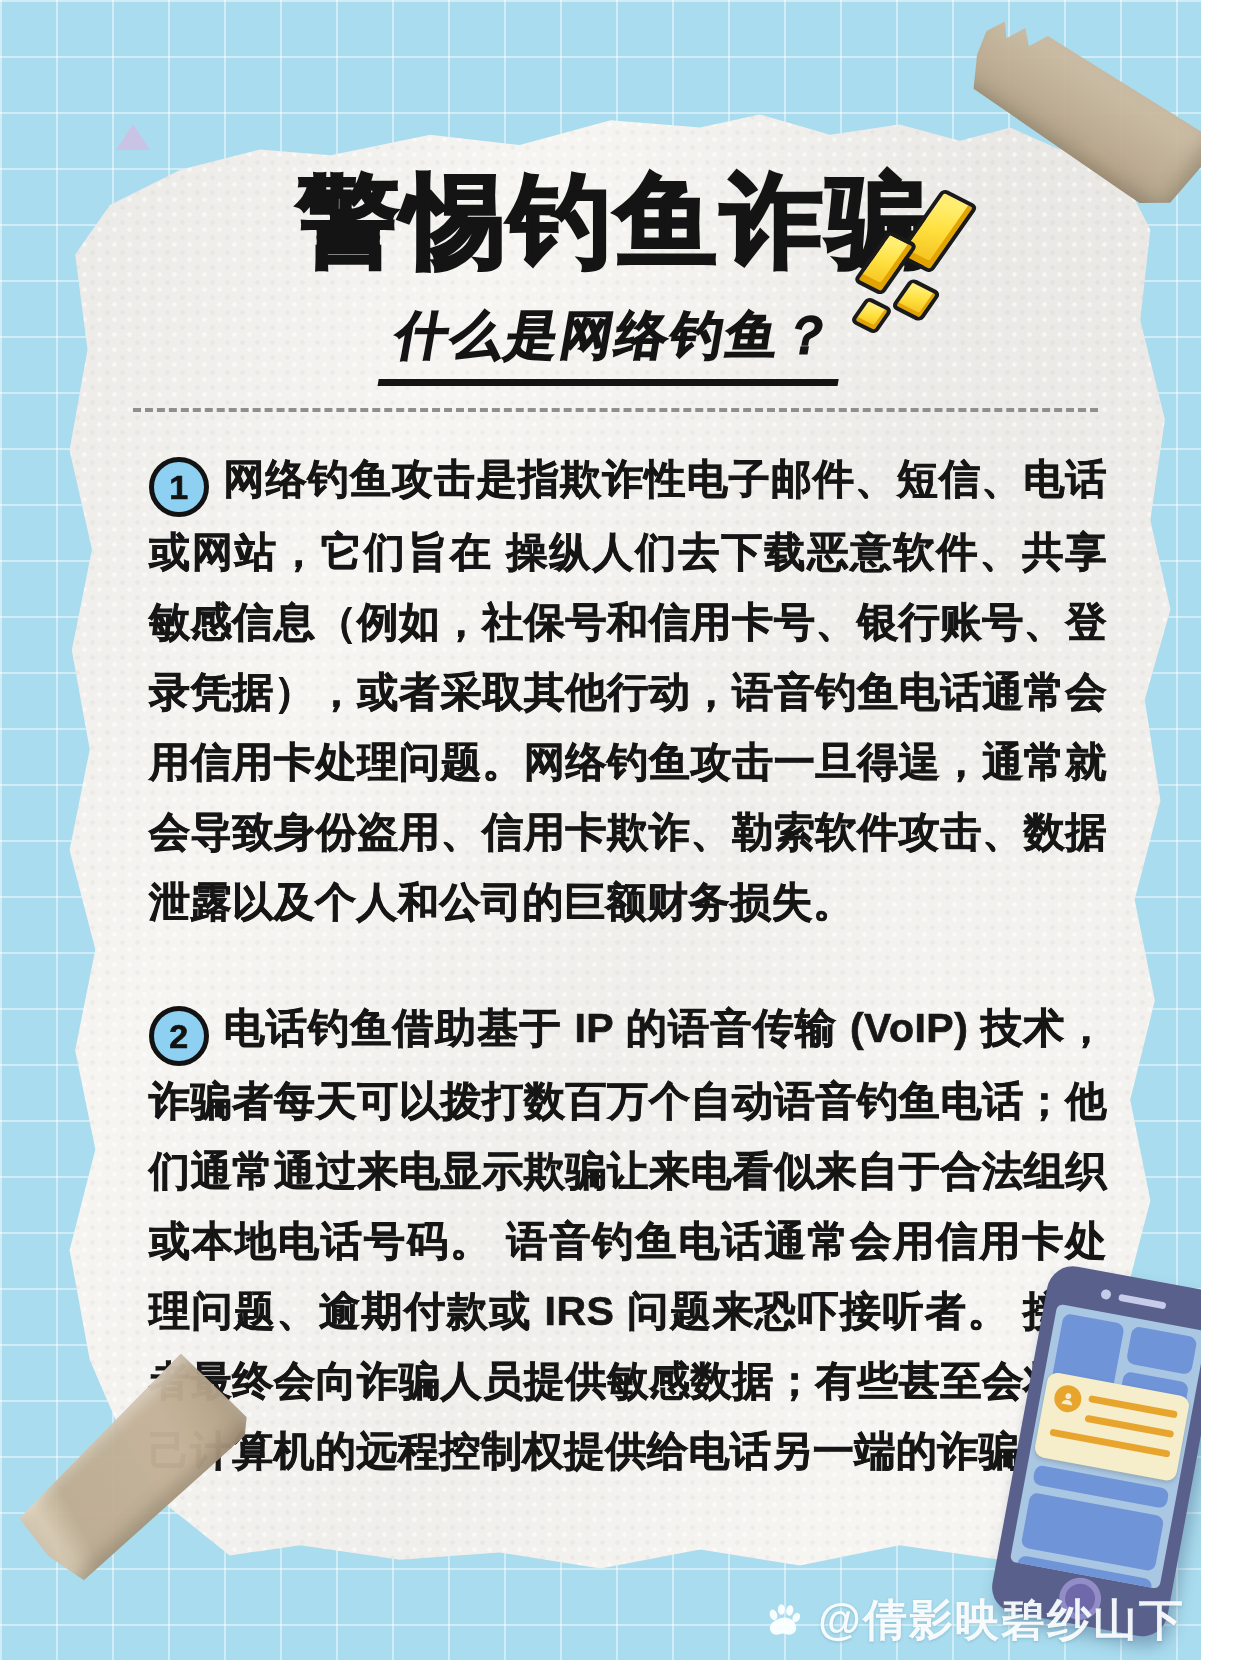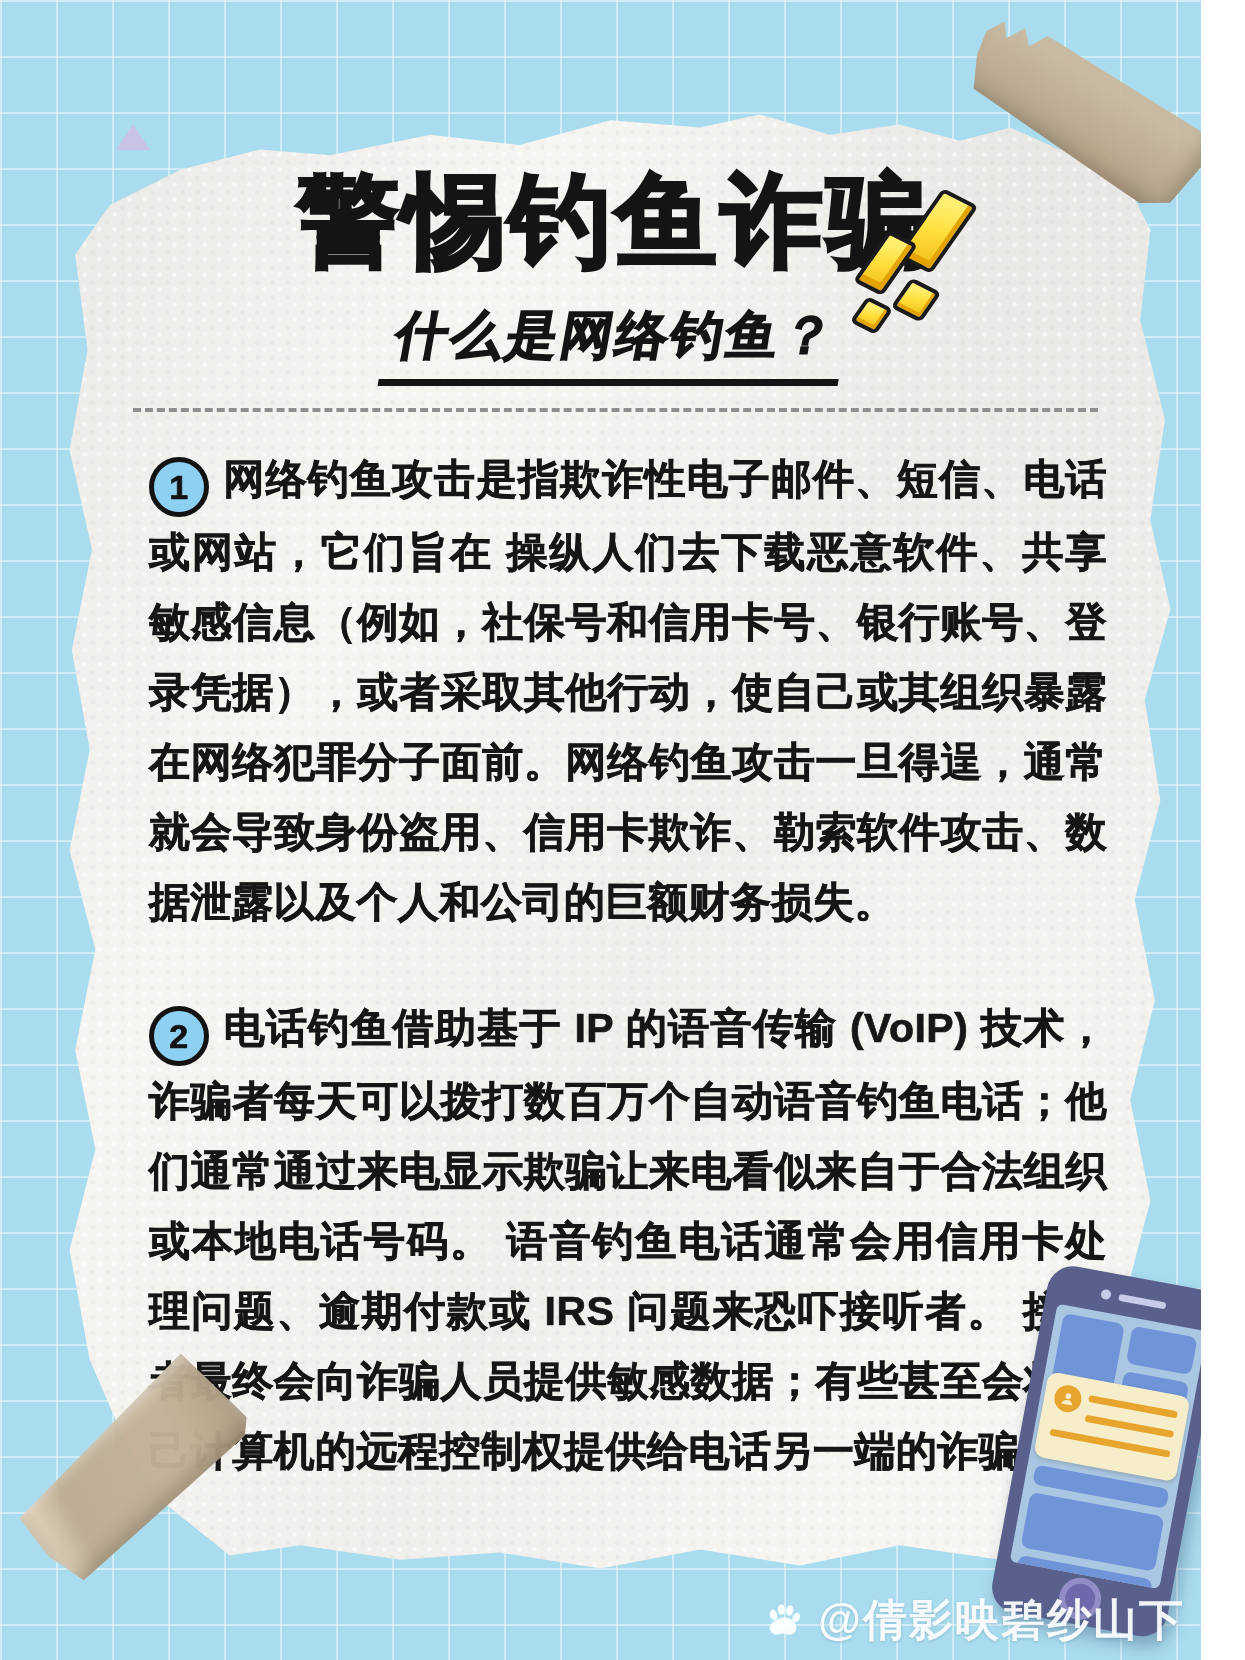--- a/index.html
+++ b/index.html
@@ -126,21 +126,21 @@
       </span>
     </div>
 
     <div class="subtitle-row">
       <span class="page-subtitle">什么是网络钓鱼？</span>
     </div>
 
     <hr class="dashed-divider">
 
     <p class="section">
-      <span class="step-badge">1</span><span>网络钓鱼攻击是指欺诈性电子邮件、短信、电话或网站，它们旨在 操纵人们去下载恶意软件、共享敏感信息（例如，社保号和信用卡号、银行账号、登录凭据），或者采取其他行动，使自己或其组织暴露在网络犯罪分子面前。网络钓鱼攻击一旦得逞，通常就会导致身份盗用、信用卡欺诈、勒索软件攻击、数据泄露以及个人和公司的巨额财务损失。</span>
+      <span class="step-badge">1</span><span>网络钓鱼攻击是指欺诈性电子邮件、短信、电话或网站，它们旨在 操纵人们去下载恶意软件、共享敏感信息（例如，社保号和信用卡号、银行账号、登录凭据），或者采取其他行动，语音钓鱼电话通常会用信用卡处理问题。网络钓鱼攻击一旦得逞，通常就会导致身份盗用、信用卡欺诈、勒索软件攻击、数据泄露以及个人和公司的巨额财务损失。</span>
     </p>
 
     <p class="section">
       <span class="step-badge">2</span><span>电话钓鱼借助基于 IP 的语音传输 (VoIP) 技术，诈骗者每天可以拨打数百万个自动语音钓鱼电话；他们通常通过来电显示欺骗让来电看似来自于合法组织或本地电话号码。 语音钓鱼电话通常会用信用卡处理问题、逾期付款或 IRS 问题来恐吓接听者。 接听者最终会向诈骗人员提供敏感数据；有些甚至会将自己计算机的远程控制权提供给电话另一端的诈骗者。</span>
     </p>
 
   </div>
 
   <div class="tape tape-tr"></div>
   <div class="tape tape-bl"></div>

